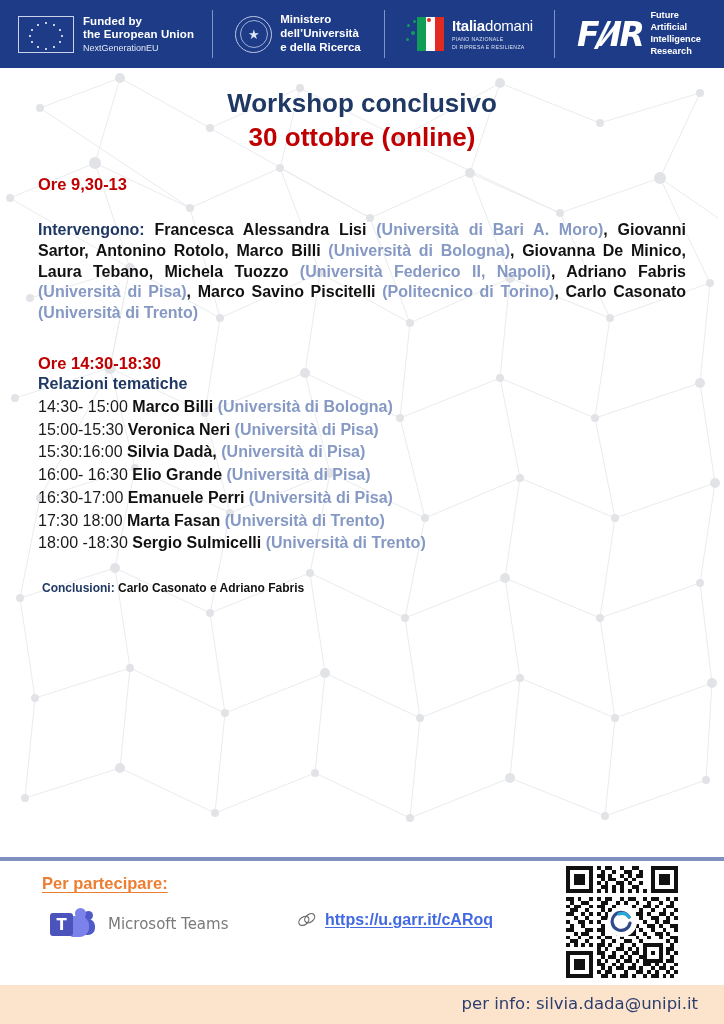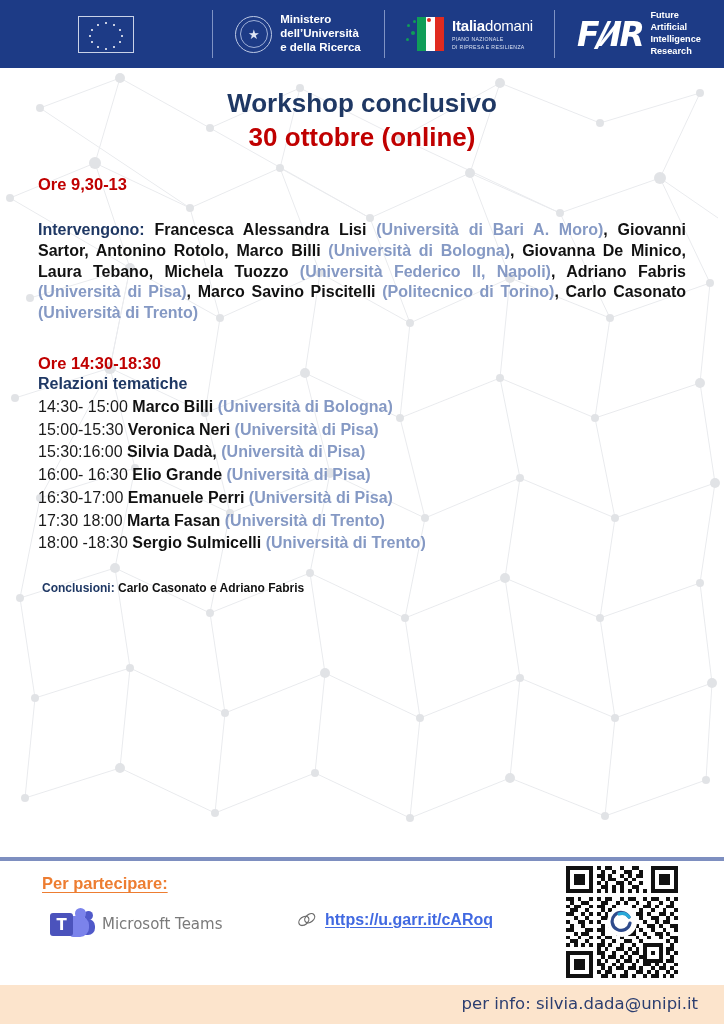--- a/index.html
+++ b/index.html
@@ -292,21 +292,21 @@
     background: #5059c9;
     border-radius: 2px 7px 7px 2px;
     z-index: 1;
   }
   .tm-head-sm {
     position: absolute; left: 34px; top: 4px;
     width: 9px; height: 9px; border-radius: 50%;
     background: #5059c9; z-index: 1;
   }
   .teams-label {
-    margin-left: 6px;
+    margin-left: 12px;
     color: #7a7a7a;
     font-size: 15px;
     font-family: "DejaVu Sans", sans-serif;
   }
 
   
   .link-wrap {
     position: absolute;
     left: 296px; top: 50px;
     display: flex; align-items: center;
@@ -366,20 +366,25 @@
       <span class="eu-star" style="left:40px;top:12px"></span>
       <span class="eu-star" style="left:42px;top:18px"></span>
       <span class="eu-star" style="left:40px;top:24px"></span>
       <span class="eu-star" style="left:34px;top:29px"></span>
       <span class="eu-star" style="left:26px;top:31px"></span>
       <span class="eu-star" style="left:18px;top:29px"></span>
       <span class="eu-star" style="left:12px;top:24px"></span>
       <span class="eu-star" style="left:10px;top:18px"></span>
       <span class="eu-star" style="left:12px;top:12px"></span>
       <span class="eu-star" style="left:18px;top:7px"></span>
+    </div>
+    <div class="eu-text">
+      <div class="l1">Funded by</div>
+      <div class="l2">the European Union</div>
+      <div class="l3">NextGenerationEU</div>
     </div>
   </div>
 
   <div class="logo-cell cell-mur">
     <div class="mur-emblem">
       <span class="mur-star">★</span>
     </div>
     <div class="mur-text">
       <div>Ministero</div>
       <div>dell’Università</div>

